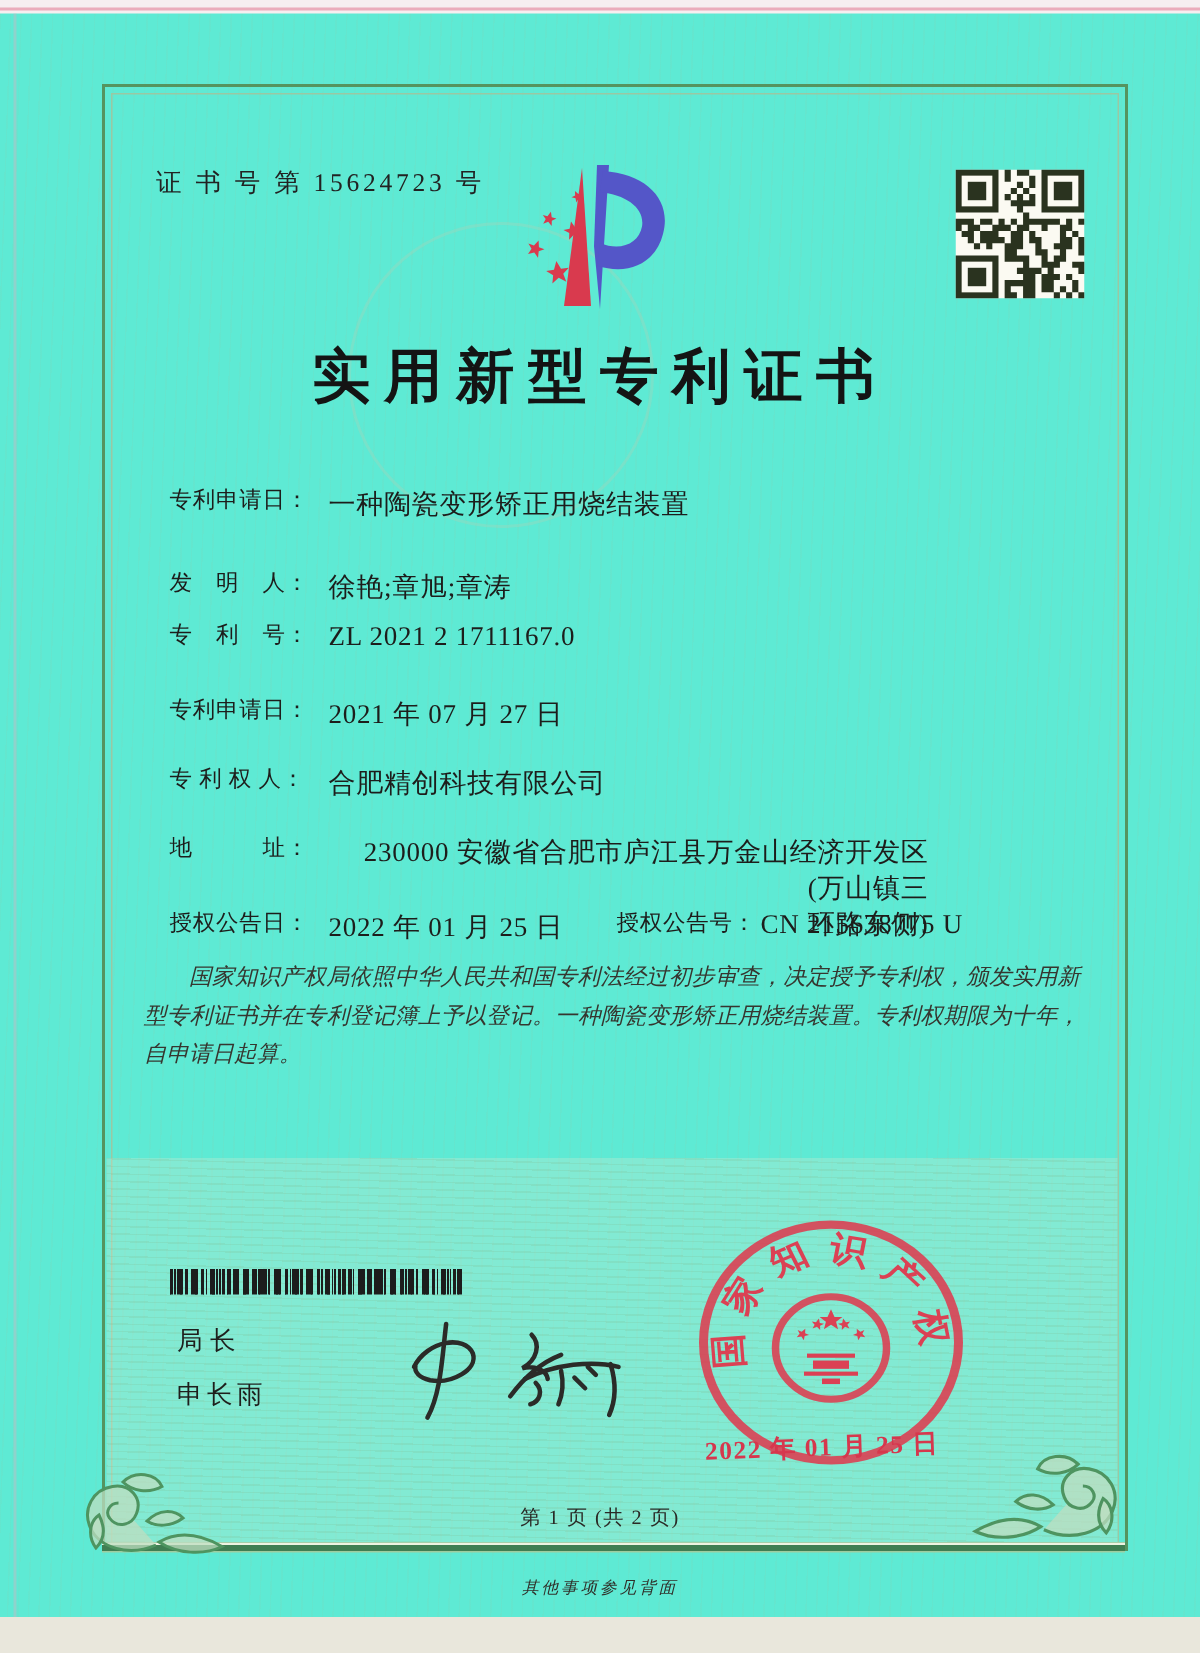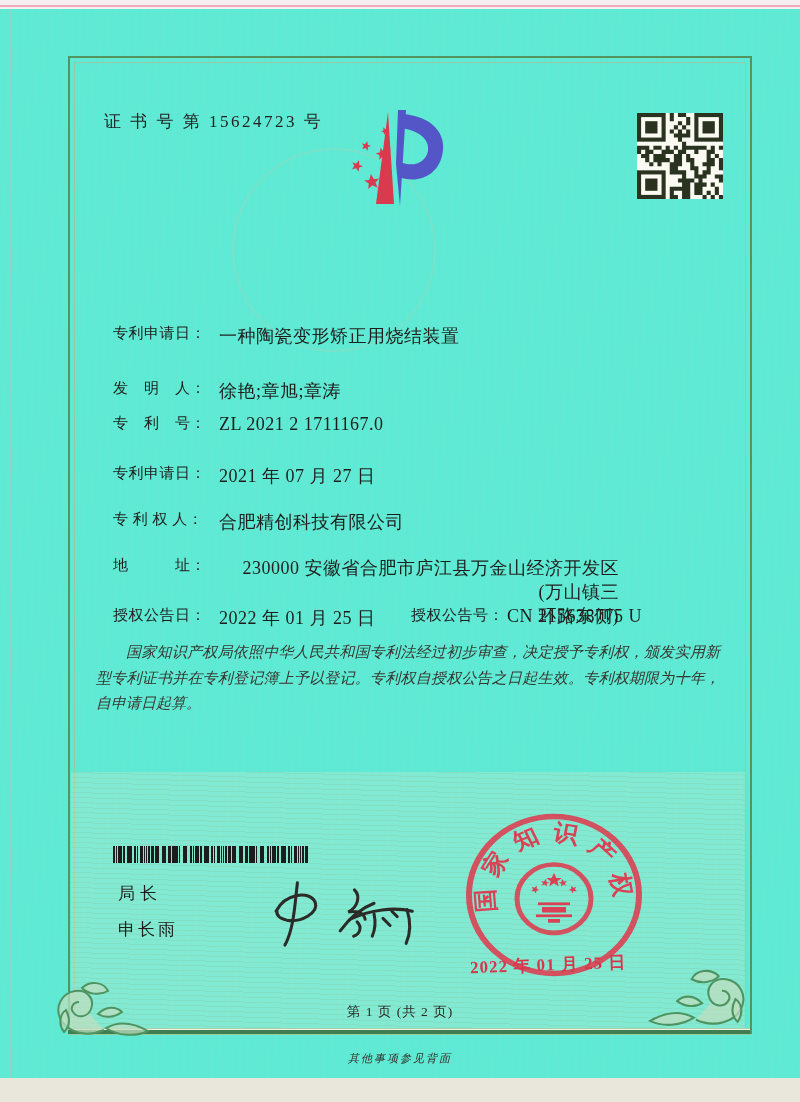--- a/index.html
+++ b/index.html
@@ -107,20 +107,21 @@
         <rect x="8" y="8" width="12" height="12"></rect>
       <rect x="56" y="0" width="28" height="28"></rect>
         <rect x="60" y="4" width="20" height="20" fill="#fbfaf2"></rect>
         <rect x="64" y="8" width="12" height="12"></rect>
       <rect x="0" y="56" width="28" height="28"></rect>
         <rect x="4" y="60" width="20" height="20" fill="#fbfaf2"></rect>
         <rect x="8" y="64" width="12" height="12"></rect>
     </g>
   </svg>
 
+  <div class="title">实用新型专利证书</div>
 
   <div class="row" style="top:324px">
     <span class="lab">专利申请日：</span><span class="val">一种陶瓷变形矫正用烧结装置</span>
   </div>
   <div class="row" style="top:379px">
     <span class="lab">发　明　人：</span><span class="val">徐艳;章旭;章涛</span>
   </div>
   <div class="row" style="top:414px">
     <span class="lab">专　利　号：</span><span class="val">ZL 2021 2 1711167.0</span>
   </div>
@@ -135,21 +136,21 @@
 环路东侧)</span>
   </div>
   <div class="row" style="top:606px">
     <span class="lab">授权公告日：</span><span class="val">2022 年 01 月 25 日</span>
   </div>
   <div class="row2" style="top:606px">
     <span class="lab" style="min-width:96px">授权公告号：</span><span class="val">CN 215638775 U</span>
   </div>
 
   <div class="notice">
-    <p>国家知识产权局依照中华人民共和国专利法经过初步审查，决定授予专利权，颁发实用新型专利证书并在专利登记簿上予以登记。专利权自授权公告之日起生效。专利权期限为十年，自申请日起算。</p>
+    <p>国家知识产权局依照中华人民共和国专利法经过初步审查，决定授予专利权，颁发实用新型专利证书并在专利登记簿上予以登记。一种陶瓷变形矫正用烧结装置。专利权期限为十年，自申请日起算。</p>
   </div>
 
   <div class="barcode"></div>
 
   <div class="officer-title">局长</div>
   <div class="officer-name">申长雨</div>
 
   <svg class="signature" viewBox="0 0 200 110" fill="none" stroke="#2b2b28" stroke-width="3.4" stroke-linecap="round">
     <path d="M40,62 C50,42 78,38 84,52 C88,64 68,75 52,72 C44,70 40,66 41,61"></path>
     <path d="M64,30 C61,55 60,82 50,100"></path>

